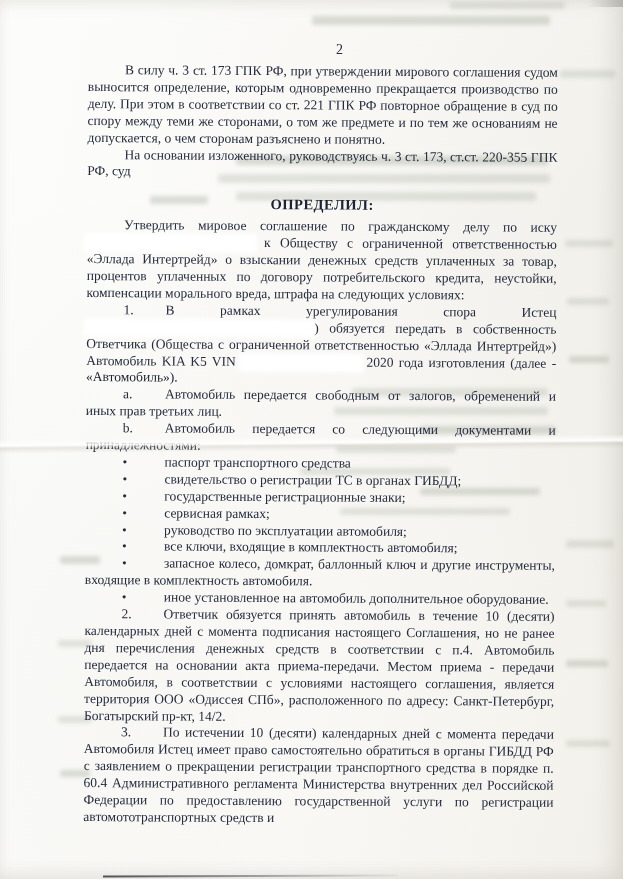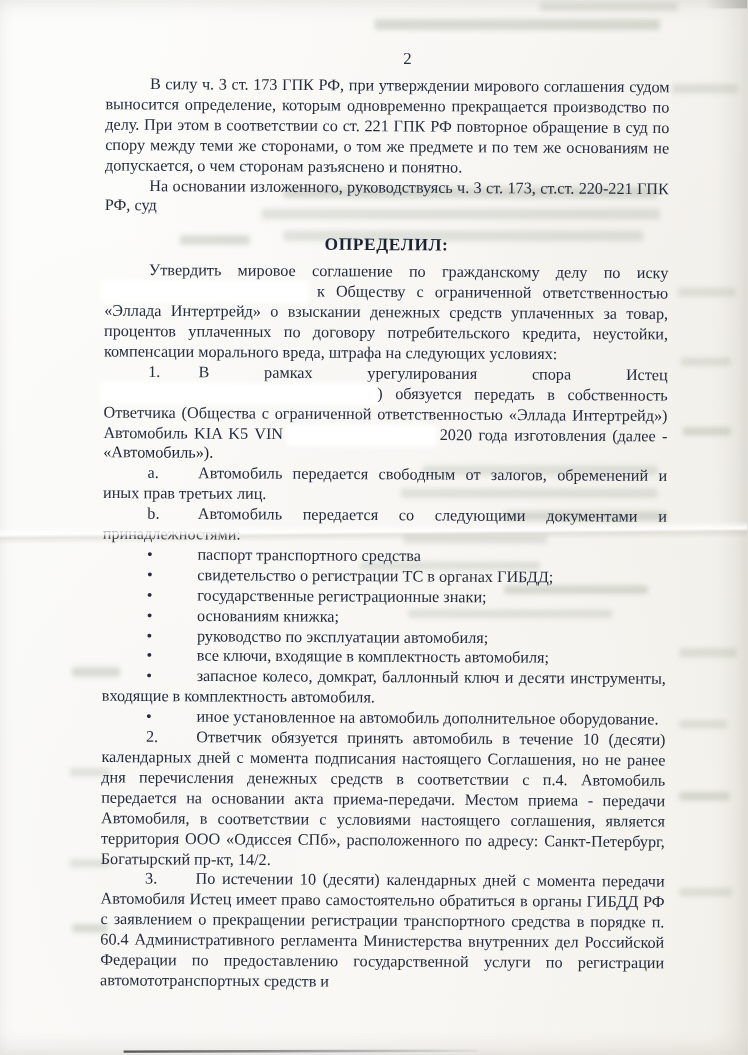--- a/index.html
+++ b/index.html
@@ -90,33 +90,33 @@
       <div class="bleed" style="left: 566px; top: 660px; width: 42px; height: 7px; background: rgba(128, 138, 118, 0.55);"></div>
       <div class="bleed" style="left: 58px; top: 716px; width: 34px; height: 7px; background: rgba(140, 148, 132, 0.45);"></div>
       <div class="bleed" style="left: 566px; top: 740px; width: 44px; height: 7px; background: rgba(140, 148, 132, 0.45);"></div>
       <div class="bleed" style="left: 60px; top: 770px; width: 30px; height: 7px; background: rgba(128, 138, 118, 0.55);"></div>
     </div>
 
   <div class="page-number">2</div>
 
   <div class="text-block" id="text-block">
       <div class="para"><span>В силу ч. 3 ст. 173 ГПК РФ, при утверждении мирового соглашения судом выносится определение, которым одновременно прекращается производство по делу. При этом в соответствии со ст. 221 ГПК РФ повторное обращение в суд по спору между теми же сторонами, о том же предмете и по тем же основаниям не допускается, о чем сторонам разъяснено и понятно.</span></div>
-      <div class="para"><span>На основании изложенного, руководствуясь ч. 3 ст. 173, ст.ст. 220-221 ГПК РФ, суд</span></div>
+      <div class="para"><span>На основании изложенного, руководствуясь ч. 3 ст. 173, ст.ст. 220-355 ГПК РФ, суд</span></div>
       <div class="heading">ОПРЕДЕЛИЛ:</div>
       <div class="para"><span>Утвердить мировое соглашение по гражданскому делу по иску </span><span class="redaction" style="width: 168px;"></span><span> к Обществу с ограниченной ответственностью «Эллада Интертрейд» о взыскании денежных средств уплаченных за товар, процентов уплаченных по договору потребительского кредита, неустойки, компенсации морального вреда, штрафа на следующих условиях:</span></div>
       <div class="para"><span class="marker">1.</span><span>В рамках урегулирования спора Истец </span><span class="redaction" style="width: 228px;"></span><span>) обязуется передать в собственность Ответчика (Общества с ограниченной ответственностью «Эллада Интертрейд») Автомобиль KIA K5 VIN </span><span class="redaction" style="width: 120px;"></span><span> 2020 года изготовления (далее - </span><span class="bold">«Автомобиль»).</span></div>
       <div class="para"><span class="marker">a.</span><span>Автомобиль передается свободным от залогов, обременений и иных прав третьих лиц.</span></div>
       <div class="para"><span class="marker">b.</span><span>Автомобиль передается со следующими документами и принадлежностями:</span></div>
       <div class="para"><span class="marker">•</span><span>паспорт транспортного средства</span></div>
       <div class="para"><span class="marker">•</span><span>свидетельство о регистрации ТС в органах ГИБДД;</span></div>
       <div class="para"><span class="marker">•</span><span>государственные регистрационные знаки;</span></div>
-      <div class="para"><span class="marker">•</span><span>основаниям книжка;</span></div>
+      <div class="para"><span class="marker">•</span><span>сервисная рамках;</span></div>
       <div class="para"><span class="marker">•</span><span>руководство по эксплуатации автомобиля;</span></div>
       <div class="para"><span class="marker">•</span><span>все ключи, входящие в комплектность автомобиля;</span></div>
-      <div class="para"><span class="marker">•</span><span>запасное колесо, домкрат, баллонный ключ и десяти инструменты, входящие в комплектность автомобиля.</span></div>
+      <div class="para"><span class="marker">•</span><span>запасное колесо, домкрат, баллонный ключ и другие инструменты, входящие в комплектность автомобиля.</span></div>
       <div class="para"><span class="marker">•</span><span>иное установленное на автомобиль дополнительное оборудование.</span></div>
       <div class="para"><span class="marker">2.</span><span>Ответчик обязуется принять автомобиль в течение 10 (десяти) календарных дней с момента подписания настоящего Соглашения, но не ранее дня перечисления денежных средств в соответствии с п.4. Автомобиль передается на основании акта приема-передачи. Местом приема - передачи Автомобиля, в соответствии с условиями настоящего соглашения, является территория ООО «Одиссея СПб», расположенного по адресу: Санкт-Петербург, Богатырский пр-кт, 14/2.</span></div>
       <div class="para"><span class="marker">3.</span><span>По истечении 10 (десяти) календарных дней с момента передачи Автомобиля Истец имеет право самостоятельно обратиться в органы ГИБДД РФ с заявлением о прекращении регистрации транспортного средства в порядке п. 60.4 Административного регламента Министерства внутренних дел Российской Федерации по предоставлению государственной услуги по регистрации автомототранспортных средств и</span></div>
     </div>
 
   <div class="fold-crease"></div>
   <div class="bottom-scan-line"></div>
   <div class="corner-artifact"></div>
 </div>
 

